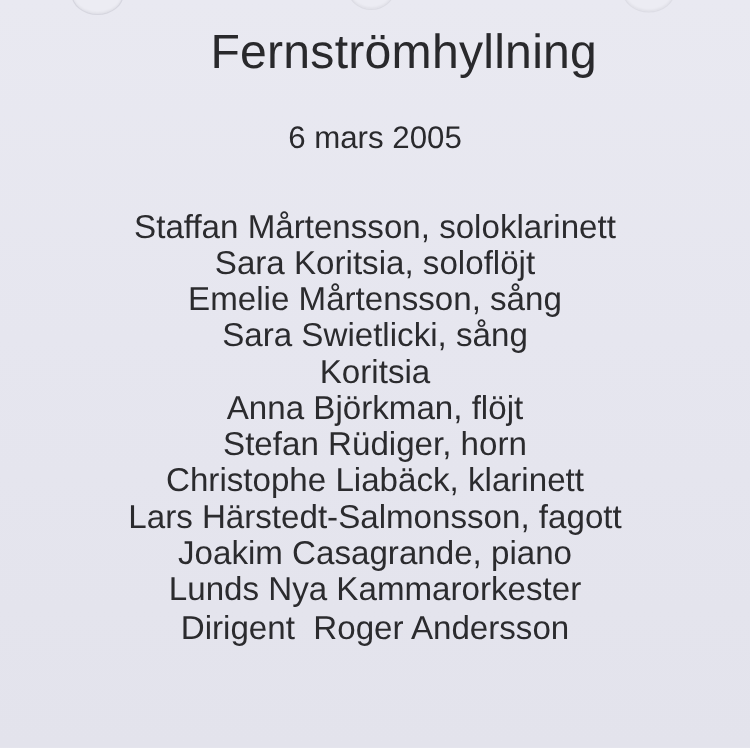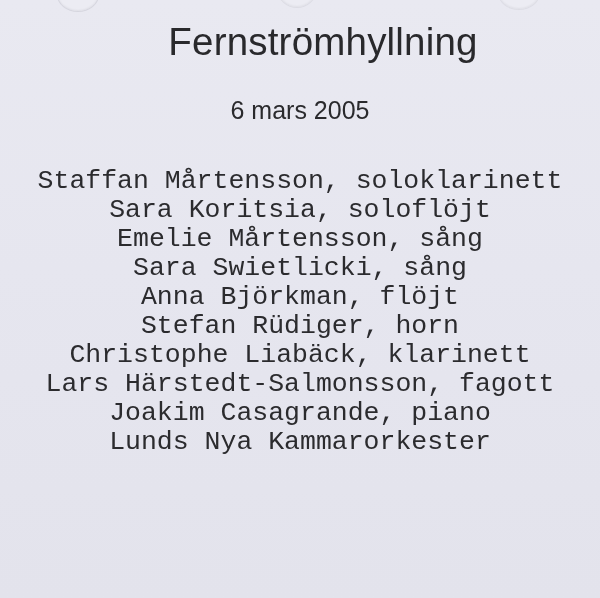--- a/index.html
+++ b/index.html
@@ -57,21 +57,20 @@
       color: #2a2a2d;
     }
     .credits {
       position: absolute;
       top: 167px;
       left: 0;
       right: 0;
       margin: 0;
       padding: 0;
       list-style: none;
-      font-family: Liberation Mono, monospace;
     }
     .credits li {
       font-size: 26.5px;
       line-height: 29px;
       height: 29px;
       white-space: pre;
       color: #2b2b2e;
     }
     .credits li.last {
       margin-top: 2px;
@@ -86,20 +85,22 @@
   <div class="tray-hole right"></div>
 
   <div class="title">Fernströmhyllning</div>
   <div class="date">6 mars 2005</div>
 
   <ul class="credits">
     <li>Staffan Mårtensson, soloklarinett</li>
     <li>Sara Koritsia, soloflöjt</li>
     <li>Emelie Mårtensson, sång</li>
     <li>Sara Swietlicki, sång</li>
+    <li>Koritsia</li>
     <li>Anna Björkman, flöjt</li>
     <li>Stefan Rüdiger, horn</li>
     <li>Christophe Liabäck, klarinett</li>
     <li>Lars Härstedt-Salmonsson, fagott</li>
     <li>Joakim Casagrande, piano</li>
     <li>Lunds Nya Kammarorkester</li>
+    <li class="last">Dirigent  Roger Andersson</li>
   </ul>
 </div>
 
 </body></html>

